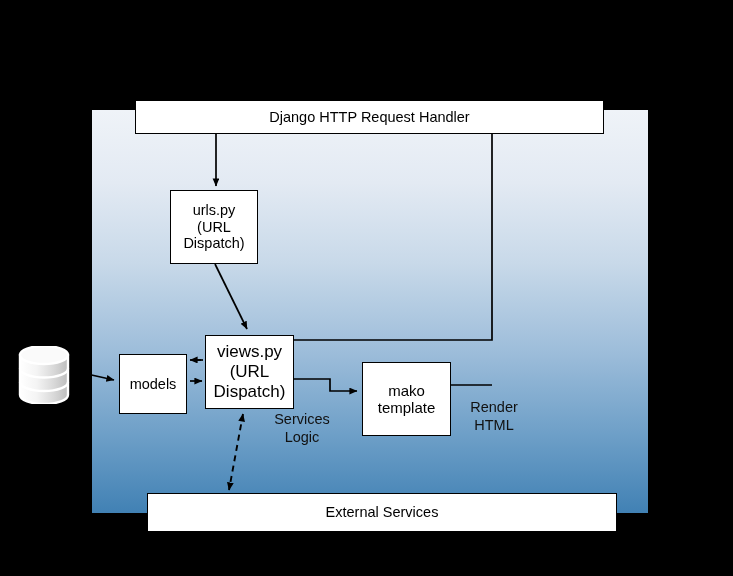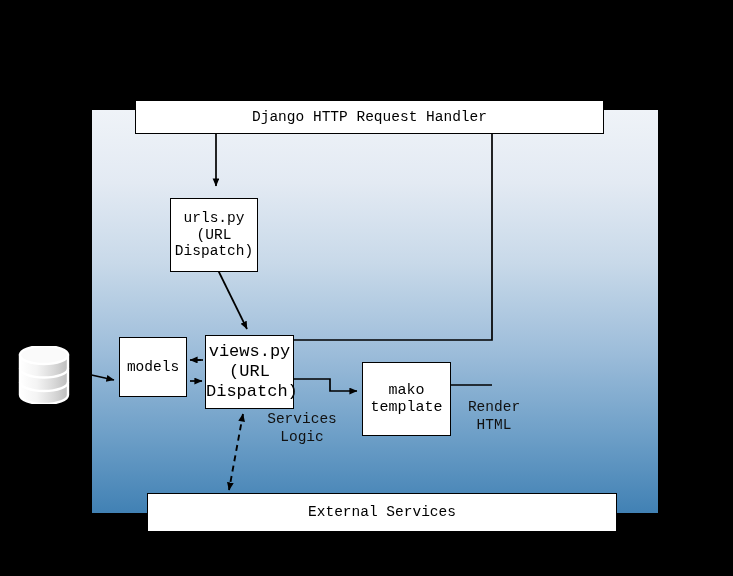--- a/index.html
+++ b/index.html
@@ -2,25 +2,25 @@
 <html><head>
 <meta charset="utf-8">
 <style>
   html, body {
     margin: 0;
     padding: 0;
     background: #000000;
   }
   #canvas {
     position: relative;
-    width: 733px;
+    width: 648px;
     height: 576px;
     background: #000000;
     overflow: hidden;
-    font-family: Liberation Mono, monospace;
+    font-family: Liberation Sans, sans-serif;
   }
   #gradient-panel {
     position: absolute;
     left: 92px;
     top: 110px;
     width: 566px;
     height: 403px;
     background: linear-gradient(to bottom, #eff3f8 0%, #e3eaf3 18%, #c8d9e9 38%, #9dbdda 60%, #6fa0c8 80%, #4181b4 100%);
   }
   svg.layer {
@@ -42,29 +42,29 @@
     text-align: center;
     color: #000000;
     line-height: 1.16;
   }
   .nodebox .lbl { display: block; width: 100%; }
   #box-handler {
     left: 135px; top: 100px; width: 469px; height: 34px;
     font-size: 14.5px;
   }
   #box-urls {
-    left: 170px; top: 198px; width: 88px; height: 74px;
+    left: 170px; top: 190px; width: 88px; height: 74px;
     font-size: 14.5px;
   }
   #box-views {
     left: 205px; top: 335px; width: 89px; height: 74px;
     font-size: 17px;
   }
   #box-models {
-    left: 119px; top: 337px; width: 68px; height: 60px;
+    left: 119px; top: 354px; width: 68px; height: 60px;
     font-size: 14.5px;
   }
   #box-mako {
     left: 362px; top: 362px; width: 89px; height: 74px;
     font-size: 15px;
   }
   #box-external {
     left: 147px; top: 493px; width: 470px; height: 39px;
     font-size: 14.5px;
   }

